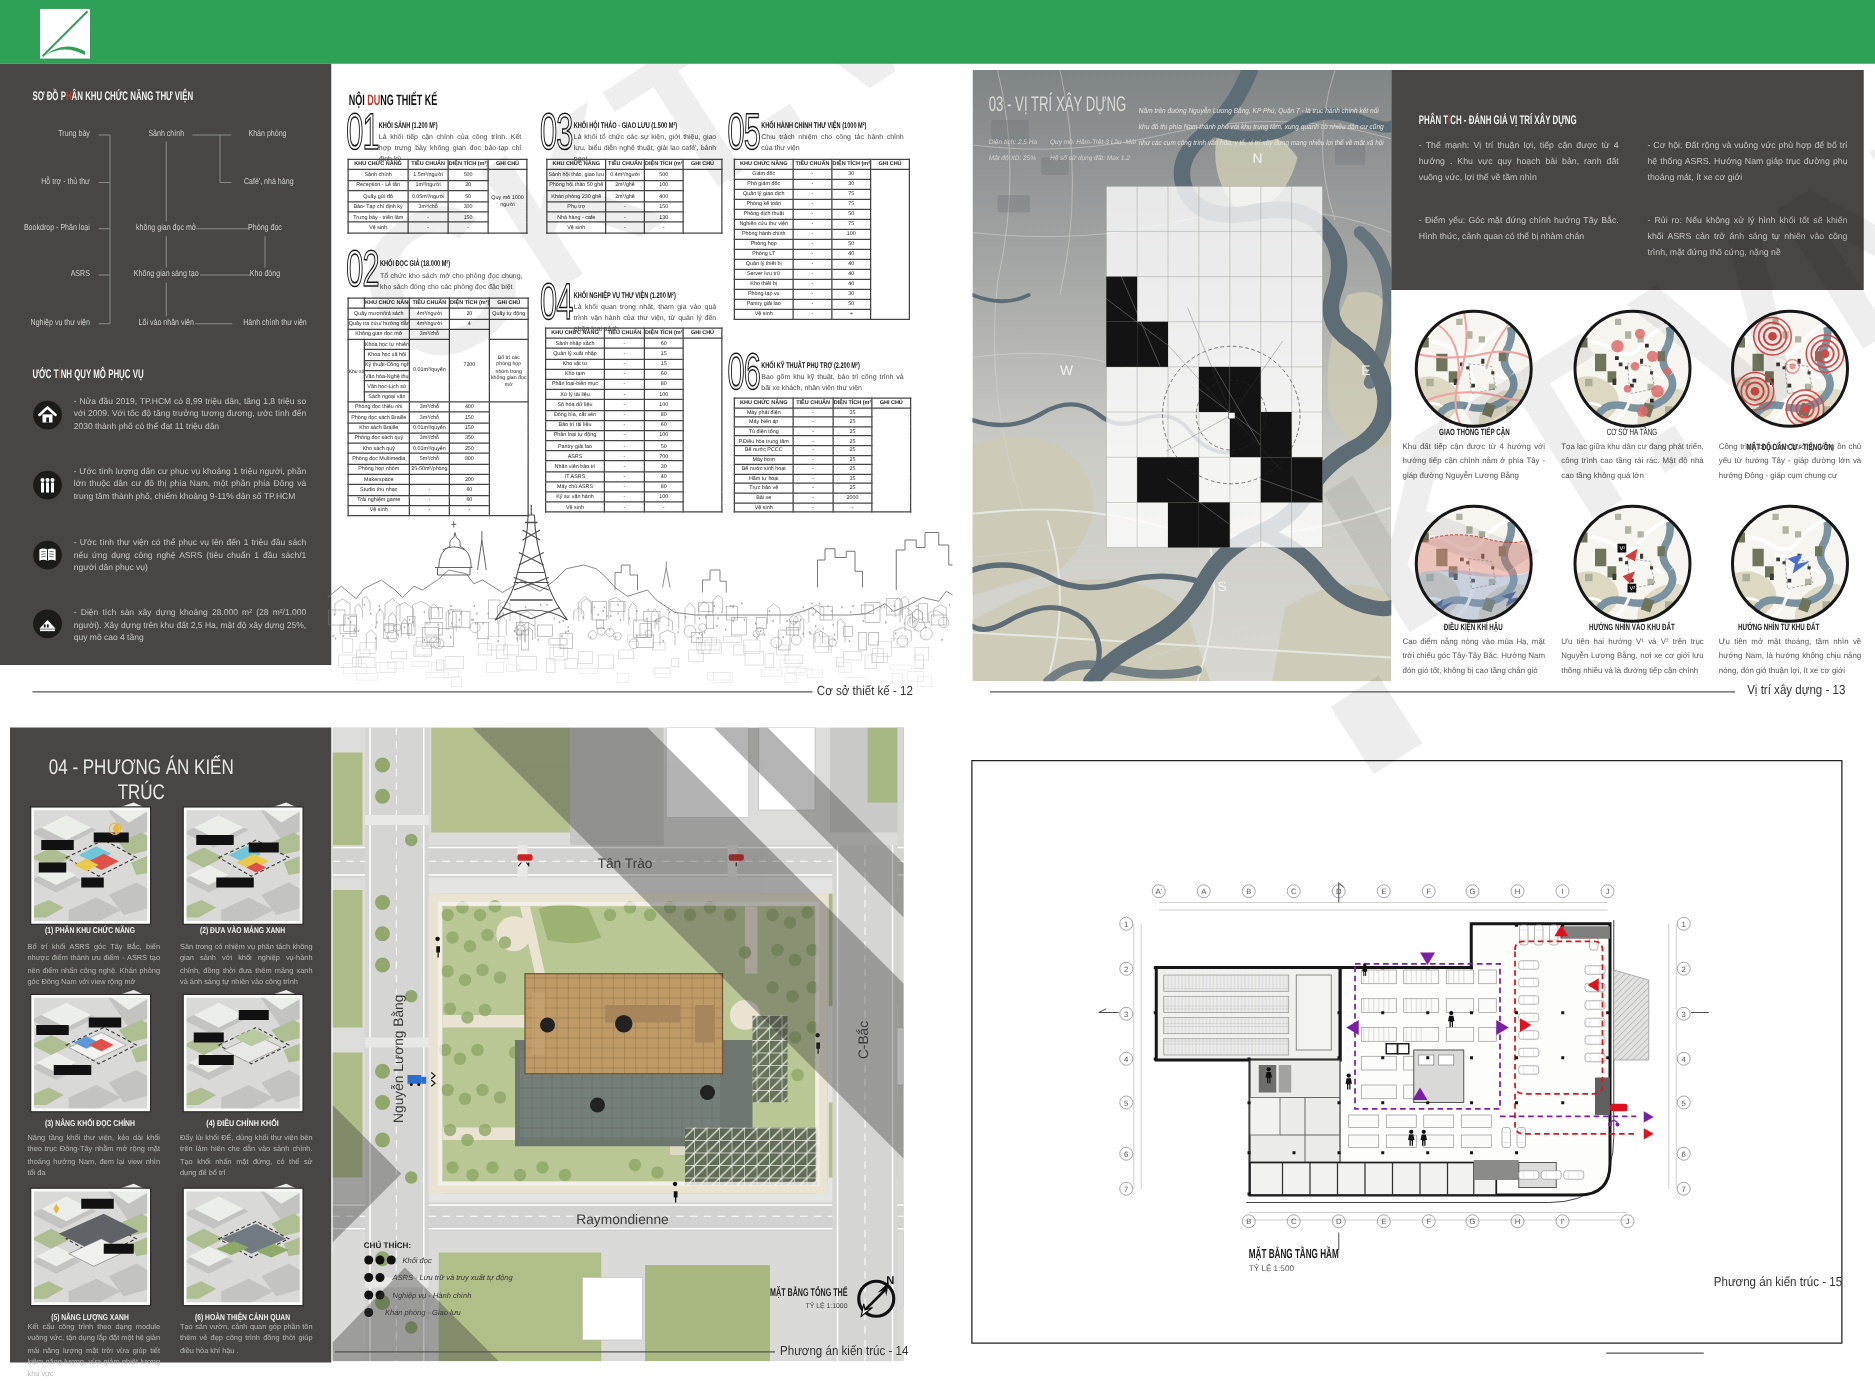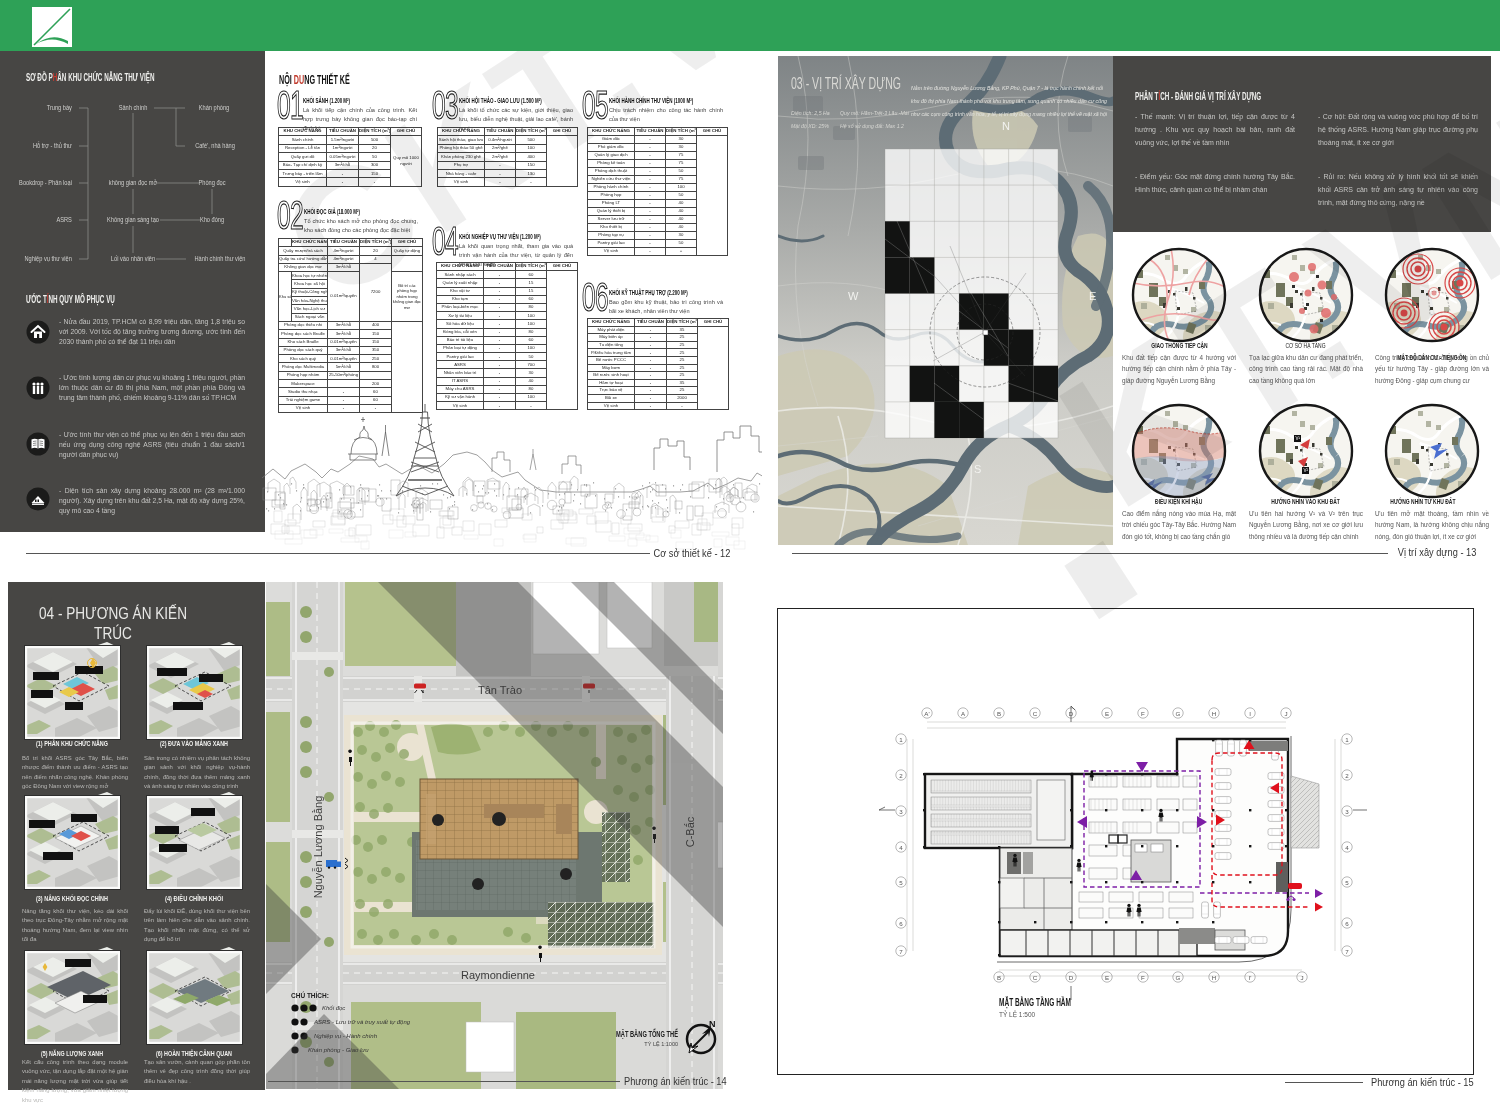--- a/index.html
+++ b/index.html
@@ -2013,21 +2013,21 @@
 <path d="M292 376 V390"></path>
 <path d="M574 200 H588"></path>
 </g>
 
 <text x="220" y="396" font-size="10.5" font-weight="bold" fill="#1a1a1a" font-family="Liberation Sans,sans-serif" textLength="72" lengthAdjust="spacingAndGlyphs">MẶT BẰNG TẦNG HẦM</text>
 <text x="220" y="407" font-size="6.5" fill="#555" font-family="Liberation Sans,sans-serif">TỶ LỆ 1:500</text>
 </svg>
 
 <div class="abs" style="left:1285px;top:1082px;width:78px;height:1px;background:#555;"></div>
 
-<div class="abs" style="right:26px;top:1076px;font-size:10.5px;color:#333;text-align:center;"><span class="condr">Phương án kiến trúc - 15</span></div>
+<div class="abs" style="right:26px;top:1020px;font-size:10.5px;color:#333;text-align:center;"><span class="condr">Phương án kiến trúc - 15</span></div>
 
 <div class="abs" style="left:0;top:51px;width:1500px;height:1064px;overflow:hidden;pointer-events:none;">
 <div class="wm" style="left:250px;top:129px;font-size:165px;transform:rotate(-33deg);transform-origin:left top;letter-spacing:6px;color:rgba(0,0,0,0.065);">CKT.VN</div>
 <div class="wm" style="left:1025px;top:314px;font-size:190px;transform:rotate(-32deg);transform-origin:left top;letter-spacing:4px;color:rgba(0,0,0,0.065);">KT.VN</div>
 <div class="wm" style="left:1078px;top:497px;width:46px;height:64px;background:rgba(0,0,0,0.07);transform:rotate(-33deg);"></div>
 </div>
 
 </div>
 
 </body></html>

